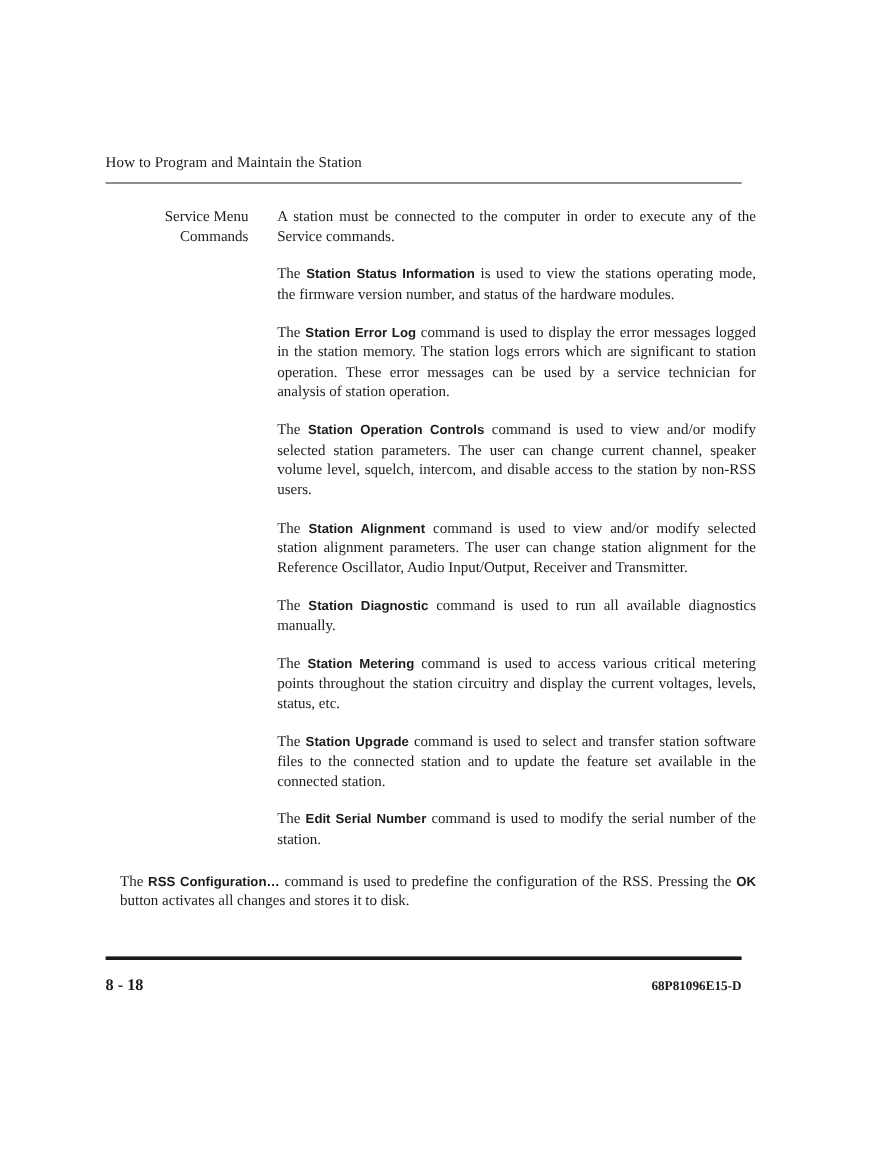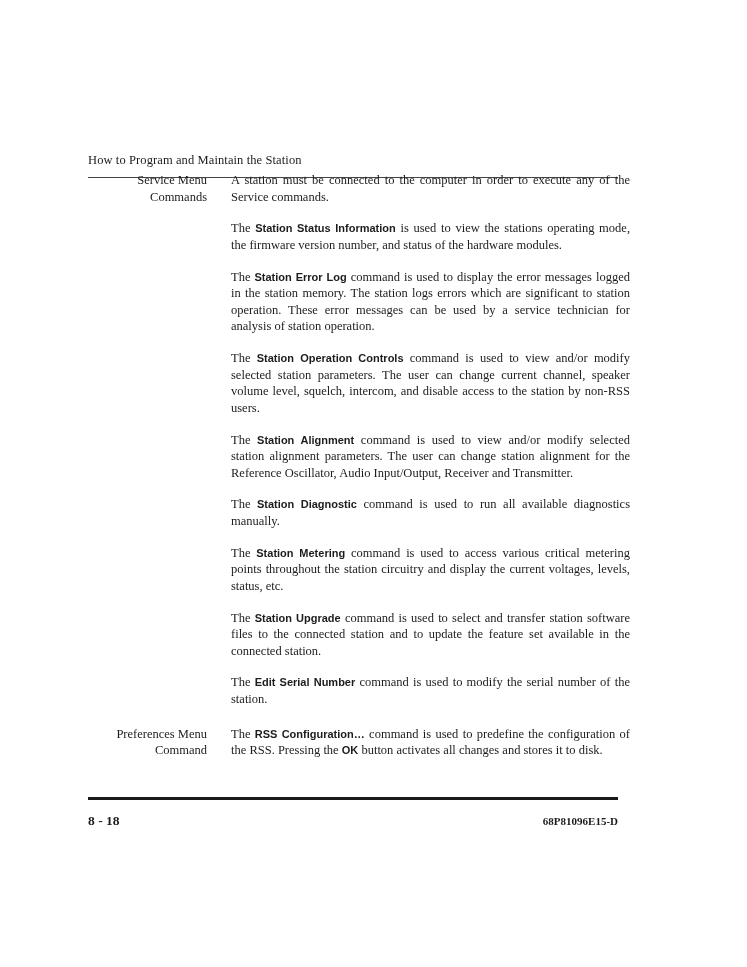--- a/index.html
+++ b/index.html
@@ -22,21 +22,20 @@
   }
   .header {
     position: absolute;
     left: 88px;
     top: 128px;
     width: 530px;
   }
   .header-text {
     font-size: 12.5px;
     letter-spacing: 0.1px;
-    margin-top: 25px;
   }
   .header-rule {
     margin-top: 9px;
     border-top: 1.2px solid #444444;
     height: 0;
   }
   .content {
     position: absolute;
     left: 100px;
     top: 172px;
@@ -121,24 +120,20 @@
           <p>The <span class="cmd">Station Error Log</span> command is used to display the error messages logged in the station memory.  The station logs errors which are significant to station operation.  These error messages can be used by a service technician for analysis of station operation.</p>
           <p>The <span class="cmd">Station Operation Controls</span> command is used to view and/or modify selected station parameters.  The user can change current channel, speaker volume level, squelch, intercom, and disable access to the station by non-RSS users.</p>
           <p>The <span class="cmd">Station Alignment</span> command is used to view and/or modify selected station alignment parameters.  The user can change station alignment for the Reference Oscillator, Audio Input/Output, Receiver and Transmitter.</p>
           <p>The <span class="cmd">Station Diagnostic</span> command is used to run all available diagnostics manually.</p>
           <p>The <span class="cmd">Station Metering</span> command is used to access various critical metering points throughout the station circuitry and display the current voltages, levels, status, etc.</p>
           <p>The <span class="cmd">Station Upgrade</span> command is used to select and transfer station software files to the connected station and to update the feature set available in the connected station.</p>
           <p>The <span class="cmd">Edit Serial Number</span> command is used to modify the serial number of the station.</p>
         </div>
       </div>
       <div class="section">
-        <div class="label">
-          <div>Preferences Menu</div>
-          <div>Command</div>
-        </div>
         <div class="body-col">
           <p>The <span class="cmd">RSS Configuration…</span> command is used to predefine the configuration of the RSS.  Pressing the <span class="cmd">OK</span> button activates all changes and stores it to disk.</p>
         </div>
       </div>
     </div>
 
   <div class="footer">
     <div class="footer-rule"></div>
     <div class="footer-row">
       <span class="footer-left">8 - 18</span>

